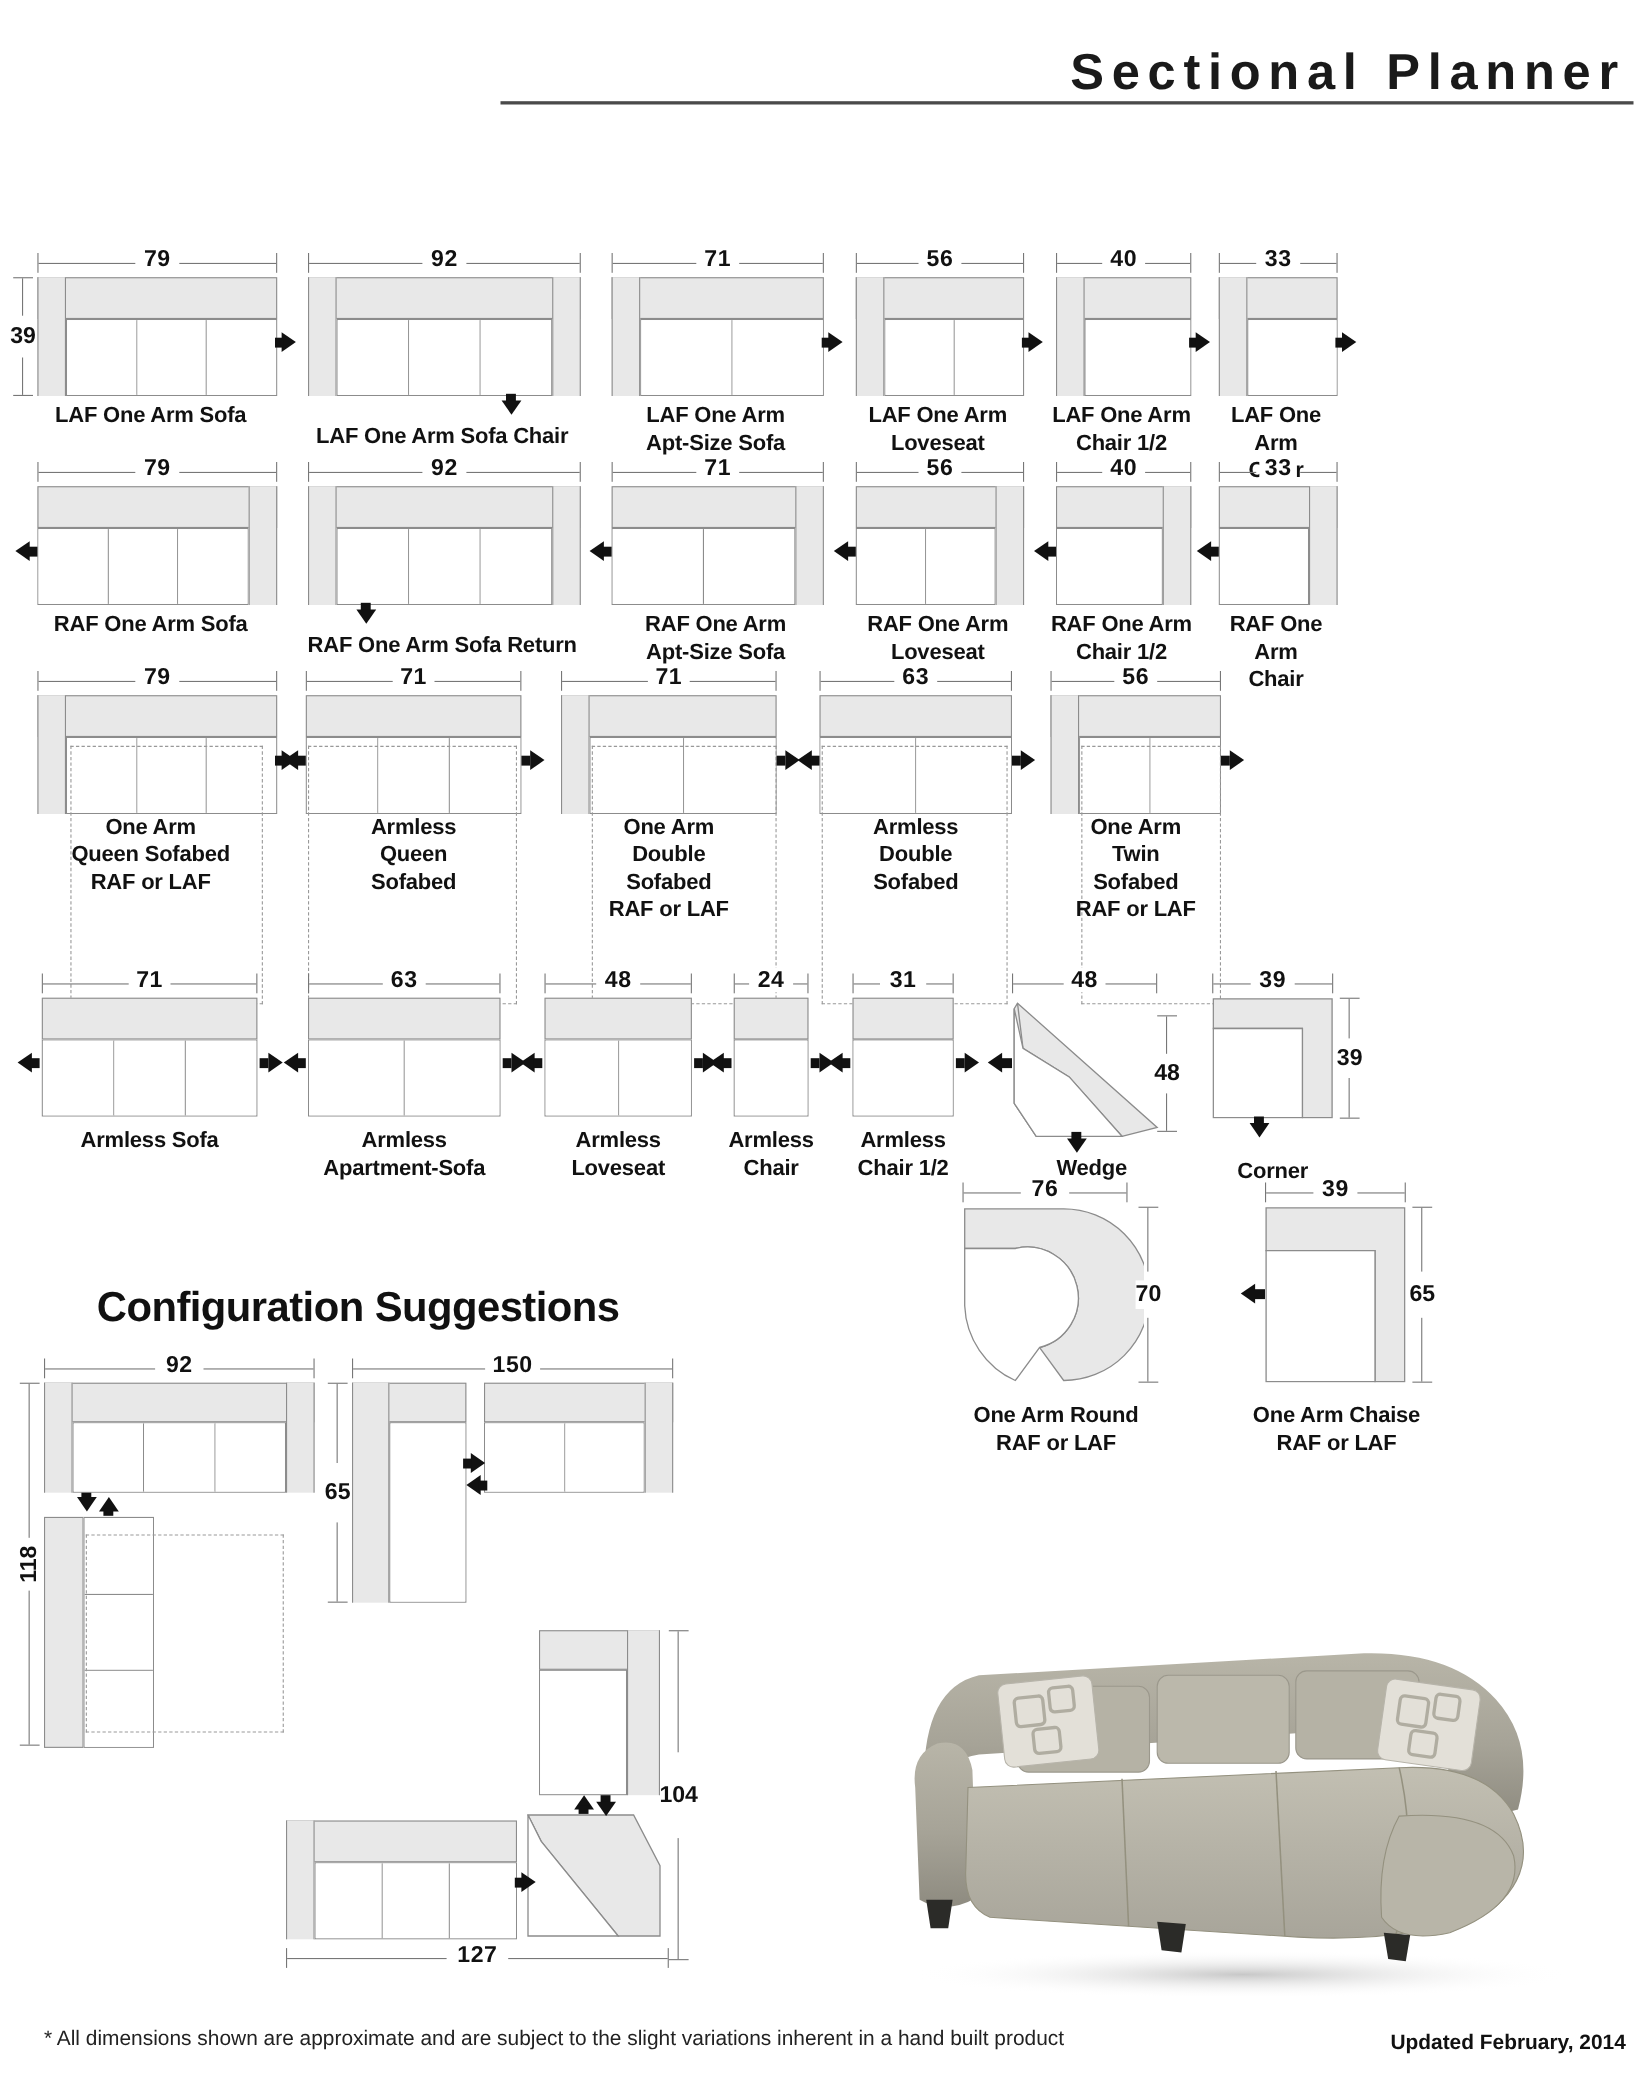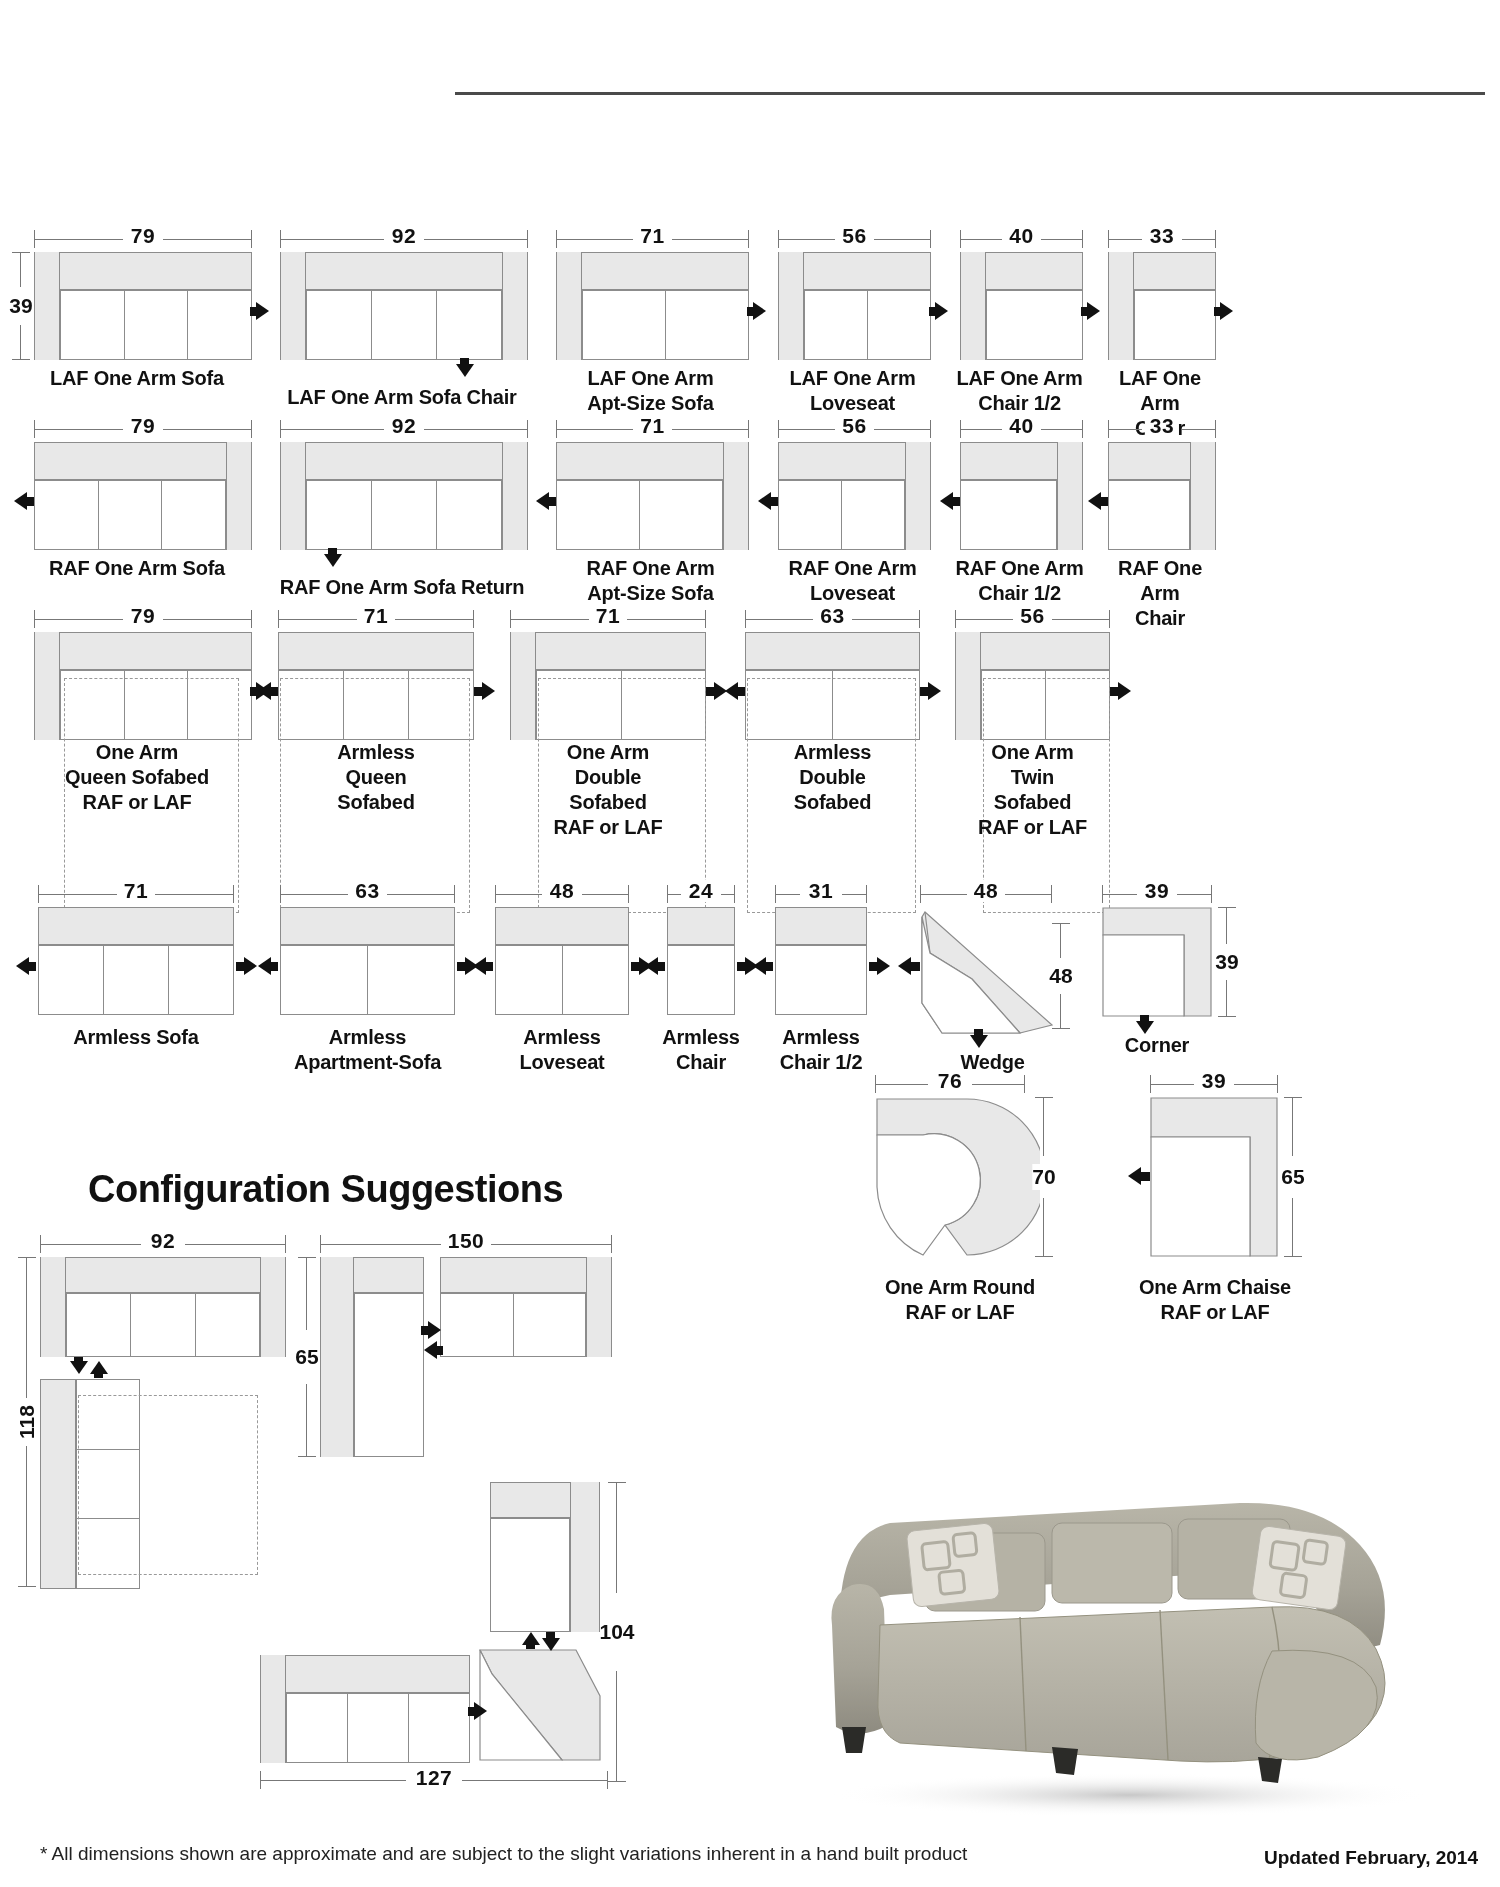--- a/index.html
+++ b/index.html
@@ -108,20 +108,21 @@
     position:absolute; right:22px; bottom:18px; font-size:19px; font-weight:bold; color:#111;
   }
   
   .photo { position:absolute; }
 </style>
 </head>
 <body>
 
 <div class="header">
   <div class="header-rule"></div>
+  <div class="header-title">Sectional Planner</div>
 </div>
 
 <div class="row">
 
   <div class="piece" style="left:22px; top:120px; width:230px;">
     <div class="dimw" style="left:12px; width:218px;">
       <div class="tick l"></div>
         <div class="tick r"></div>
       <div class="lineL" style="width:88px;"></div>
         <div class="lineR" style="width:88px;"></div>
@@ -677,21 +678,21 @@
     </svg>
     <div class="dimh right" style="left:114px; top:22px; height:110px;">
       <div class="tick t"></div>
         <div class="tick b"></div>
       <div class="lineT" style="height:36px;"></div>
         <div class="lineB" style="height:36px;"></div>
       <div class="val">39</div>
     </div>
     <div class="arwstem" style="left:38px; top:130px; width:9px; height:8px;"></div>
     <div class="arw d" style="left:34px; top:136px;"></div>
-    <div class="label" style="top:148px; white-space:pre-line;">Corner</div>
+    <div class="label" style="top:168px; white-space:pre-line;">Corner</div>
   </div>
 </div>
 
 <div class="row">
 
   <div class="piece" style="left:875px; top:965px; width:170px;">
     <div class="dimw" style="left:0px; width:150px;">
       <div class="tick l"></div>
         <div class="tick r"></div>
       <div class="lineL" style="width:52px;"></div>

